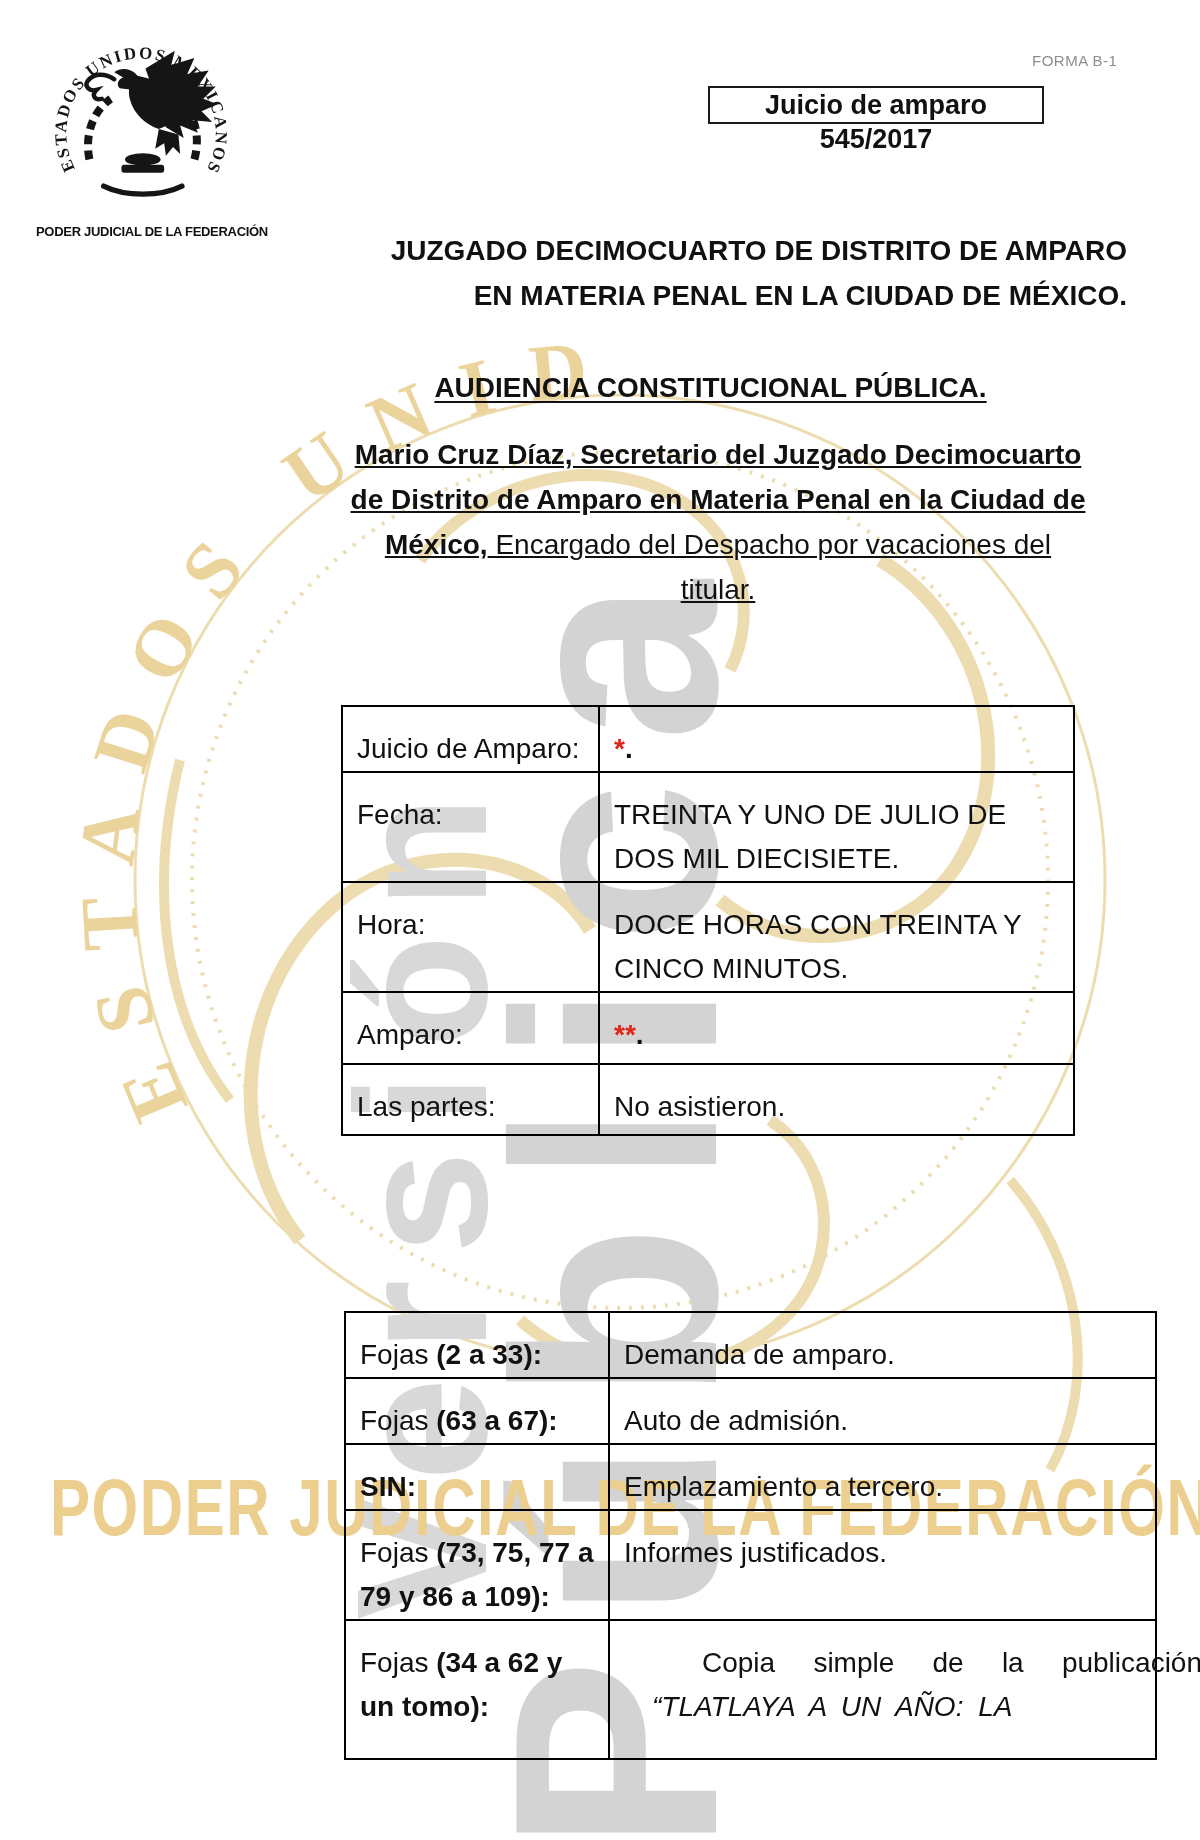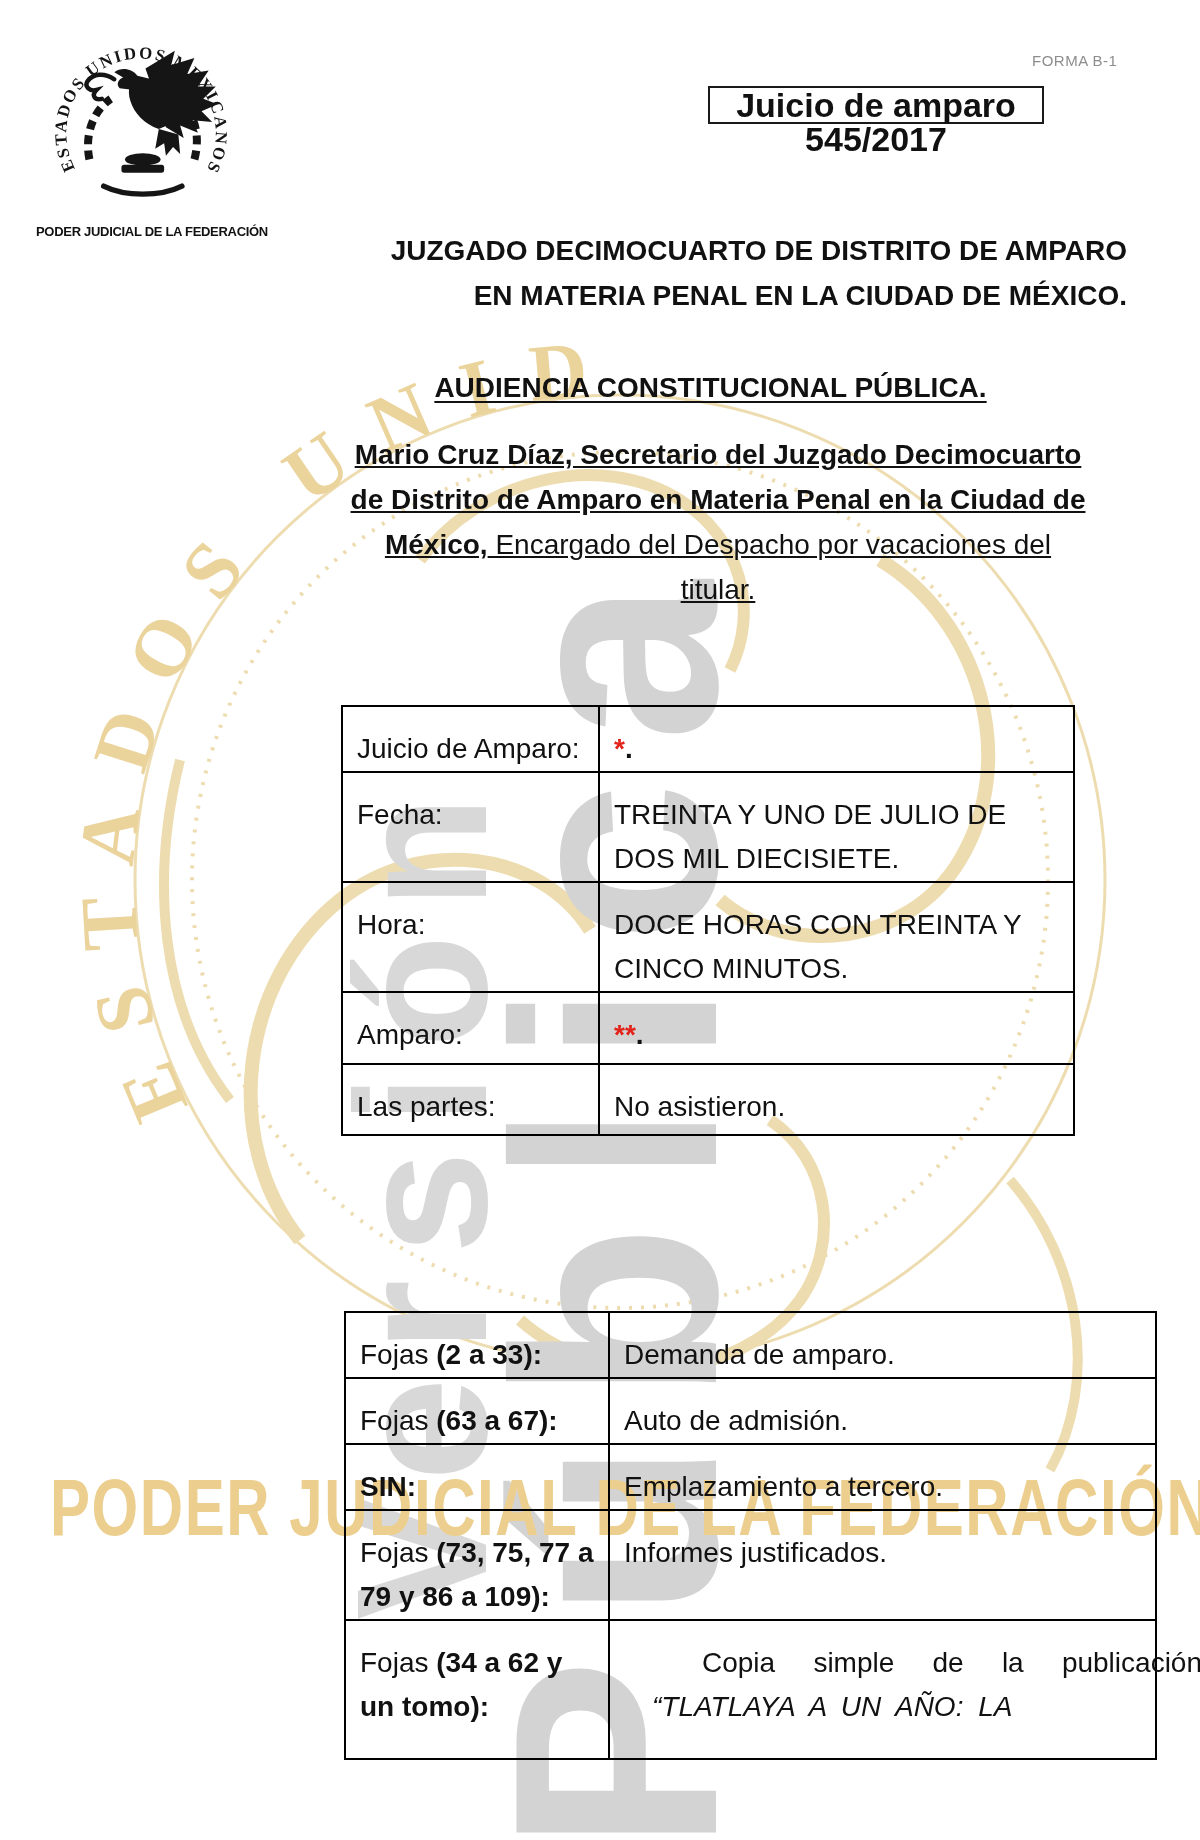--- a/index.html
+++ b/index.html
@@ -19,21 +19,21 @@
   .wm-banner{
     position:absolute;left:50px;top:1462px;font-size:79px;font-weight:bold;
     color:#ecCF8e;letter-spacing:2px;white-space:nowrap;
     transform:scaleX(.76);transform-origin:0 0;
   }
   
   .content{position:absolute;left:0;top:0;width:1200px;height:1840px;}
   .forma{position:absolute;left:1032px;top:52px;font-size:15px;color:#8d8d8d;letter-spacing:.5px;}
   .casebox{
     position:absolute;left:708px;top:86px;width:332px;height:34px;
-    border:2px solid #1a1a1a;font-size:34px;font-weight:bold;text-align:center;line-height:34px;
+    border:2px solid #1a1a1a;font-size:27px;font-weight:bold;text-align:center;line-height:34px;
   }
   .seal{position:absolute;left:52px;top:22px;width:178px;height:200px;}
   .sealcap{
     position:absolute;left:36px;top:224px;width:228px;text-align:center;
     font-size:13px;font-weight:bold;letter-spacing:-.3px;white-space:nowrap;
   }
   .heading{
     position:absolute;left:338px;top:228px;width:745px;text-align:right;
     font-size:28px;font-weight:bold;line-height:45px;margin-left:44px;
   }

